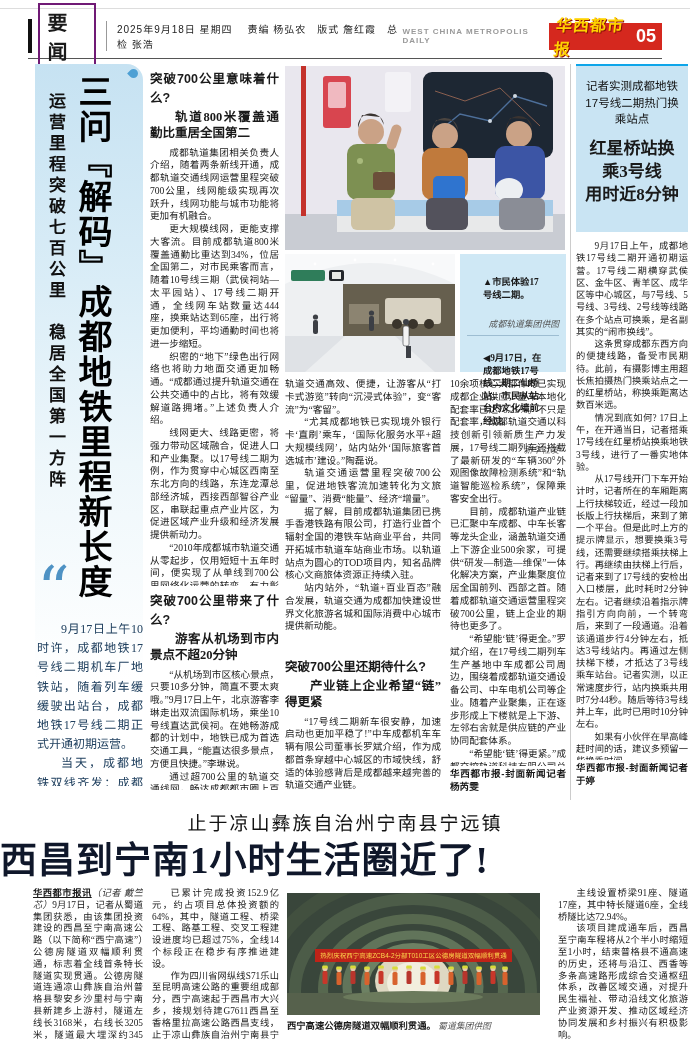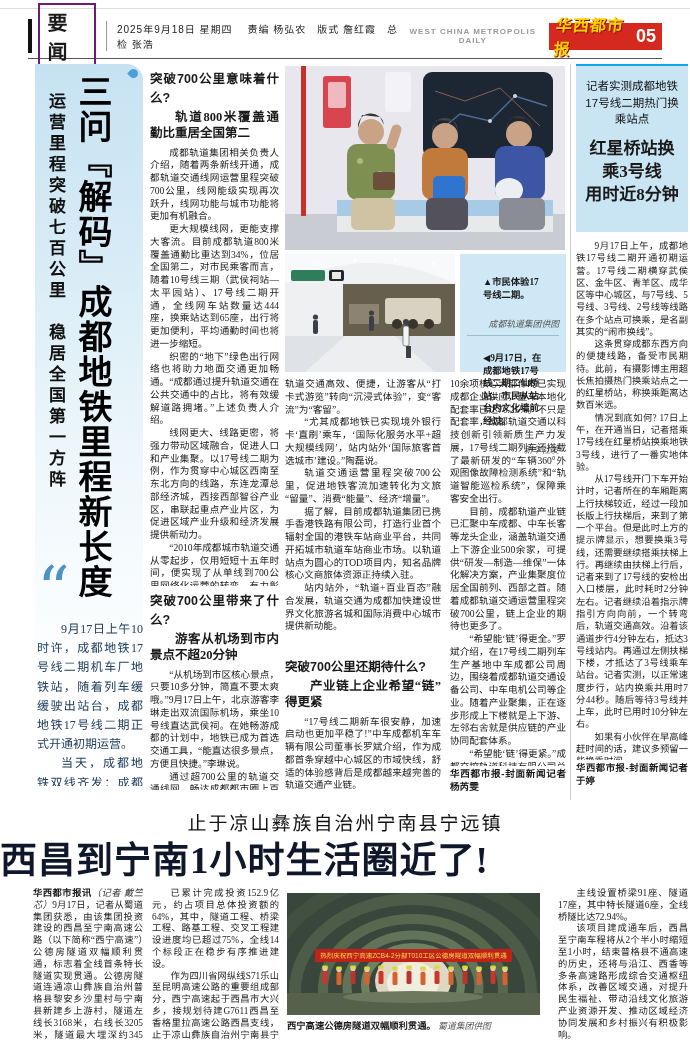--- a/index.html
+++ b/index.html
@@ -6,21 +6,21 @@
   #paper{position:relative;width:690px;height:1050px;background:#fff;overflow:hidden;
          font-family:"Liberation Serif","DejaVu Serif",serif;color:#1a1a1a;}
   .abs{position:absolute;}
   
   #hdr{left:28px;top:14px;width:634px;height:44px;border-bottom:1.5px solid #555;display:flex;align-items:center;}
   #hdr-bar{width:5px;height:34px;background:#111;margin-right:6px;}
   #hdr-sec{border:2px solid #701a75;font-size:20px;font-weight:bold;padding:2px 7px;letter-spacing:2px;}
   #hdr-div{width:1px;height:30px;background:#999;margin:0 10px;}
   #hdr-date{font-family:"Liberation Sans",sans-serif;font-size:10px;color:#222;letter-spacing:1px;}
   #hdr-right{margin-left:auto;display:flex;align-items:center;gap:6px;}
-  #hdr-en{font-family:"Liberation Sans",sans-serif;font-size:8px;font-weight:bold;color:#9a9a9a;letter-spacing:1px;text-align:center;}
+  #hdr-en{font-family:"Liberation Sans",sans-serif;font-size:8px;font-weight:bold;color:#9a9a9a;letter-spacing:1px;}
   #hdr-logo{background:#d5281e;height:27px;display:flex;align-items:center;padding:0 6px;gap:8px;}
   #hdr-cn{color:#ffd200;font-weight:bold;font-size:16px;transform:skewX(-6deg);letter-spacing:1px;text-shadow:1px 1px 0 #8c0f08;}
   #hdr-pn{color:#fff;font-family:"Liberation Sans",sans-serif;font-weight:bold;font-size:18px;}
   
   #feat{left:35px;top:64px;width:108px;height:726px;border-top-right-radius:16px;
         background:linear-gradient(180deg,#c6e2f2 0%,#daedf7 30%,#eef7fb 55%,#ffffff 85%);}
   #drop{right:5px;top:5px;width:9px;height:9px;background:#4ea0d4;border-radius:50% 50% 50% 0;transform:rotate(45deg);}
   .vert{writing-mode:vertical-rl;text-orientation:mixed;}
   #eyebrow{left:8px;top:28px;height:600px;font-size:17px;font-weight:bold;letter-spacing:4px;color:#111;}
   #bighead{left:38px;top:10px;height:640px;font-size:34px;font-weight:bold;line-height:1.15;letter-spacing:1px;color:#000;}
@@ -64,21 +64,21 @@
   .bcol p.cont{margin:0;text-indent:0;font-size:9.3px;line-height:1.27;}
   #bcol1{left:33px;top:888px;width:110px;height:152px;}
   #bcol2{left:152px;top:888px;width:127px;height:152px;}
   #bcol3{left:558px;top:888px;width:130px;height:152px;}
   #photo3{left:287px;top:893px;width:253px;height:122px;}
   #banner{left:315px;top:949px;width:197px;height:13px;background:#bf2318;color:#ffd84d;
           font-family:"Liberation Sans",sans-serif;font-size:6.5px;line-height:13px;text-align:center;overflow:hidden;white-space:nowrap;}
   #bt-cap{left:287px;top:1018px;width:253px;font-size:9.3px;}
   #bt-cap b{font-weight:bold;}
   #bt-cap i{font-style:italic;color:#555;font-size:8.8px;}
-  .leadtag{font-weight:bold;}
+  .leadtag{font-weight:bold;text-decoration:underline;}
   .leadrep{font-style:italic;color:#333;}
   #topline{left:0;top:8px;width:690px;height:1px;background:#ddd;}
 </style>
 </head>
 <body>
 
 <div id="paper">
   <div class="abs" id="topline"></div>
 
   <div class="abs" id="hdr">
@@ -239,21 +239,21 @@
     <p id="sb-title">
       <span>红星桥站换乘3号线</span><br>
       <span>用时近8分钟</span>
     </p>
   </div>
   <div class="abs col" id="sb-body">
     <div>
         <p class="para">9月17日上午，成都地铁17号线二期开通初期运营。17号线二期横穿武侯区、金牛区、青羊区、成华区等中心城区，与7号线、5号线、3号线、2号线等线路在多个站点可换乘，是名副其实的“闹市换线”。</p>
         <p class="para">这条贯穿成都东西方向的便捷线路，备受市民期待。此前，有摄影博主用超长焦拍摄热门换乘站点之一的红星桥站，称换乘距离达数百米远。</p>
         <p class="para">情况到底如何? 17日上午，在开通当日，记者搭乘17号线在红星桥站换乘地铁3号线，进行了一番实地体验。</p>
-        <p class="para">从17号线开门下车开始计时，记者所在的车厢距离上行扶梯较近，经过一段加长版上行扶梯后，来到了第一个平台。但是此时上方的提示牌显示，想要换乘3号线，还需要继续搭乘扶梯上行。再继续由扶梯上行后，记者来到了17号线的安检出入口楼层，此时耗时2分钟左右。记者继续沿着指示牌指引方向向前，一个转弯后，轨道交通高效。沿着该通道步行4分钟左右，抵达3号线站内。再通过左侧扶梯下楼，才抵达了3号线乘车站台。记者实测，以正常速度步行，站内换乘共用时7分44秒。随后等待3号线并上车，此时已用时10分钟左右。</p>
+        <p class="para">从17号线开门下车开始计时，记者所在的车厢距离上行扶梯较近，经过一段加长版上行扶梯后，来到了第一个平台。但是此时上方的提示牌显示，想要换乘3号线，还需要继续搭乘扶梯上行。再继续由扶梯上行后，记者来到了17号线的安检出入口楼层，此时耗时2分钟左右。记者继续沿着指示牌指引方向向前，一个转弯后，来到了一段通道。沿着该通道步行4分钟左右，抵达3号线站内。再通过左侧扶梯下楼，才抵达了3号线乘车站台。记者实测，以正常速度步行，站内换乘共用时7分44秒。随后等待3号线并上车，此时已用时10分钟左右。</p>
         <p class="para">如果有小伙伴在早高峰赶时间的话，建议多预留一些换乘时间。</p>
       </div>
   </div>
   <div class="abs" id="byline2">华西都市报-封面新闻记者 于婷</div>
 
   <div class="abs" id="bt-kicker">止于凉山彝族自治州宁南县宁远镇</div>
   <div class="abs" id="bt-head">西昌到宁南1小时生活圈近了!</div>
 
   <div class="abs bcol" id="bcol1">
     <p class="cont"><span class="leadtag">华西都市报讯</span><span class="leadrep">（记者 戴竺芯）</span><span>9月17日，记者从蜀道集团获悉，由该集团投资建设的西昌至宁南高速公路（以下简称“西宁高速”）公德房隧道双幅顺利贯通，标志着全线首条特长隧道实现贯通。公德房隧道连通凉山彝族自治州普格县黎安乡沙里村与宁南县新建乡上游村，隧道左线长3168米，右线长3205米，隧道最大埋深约345米。</span></p>

